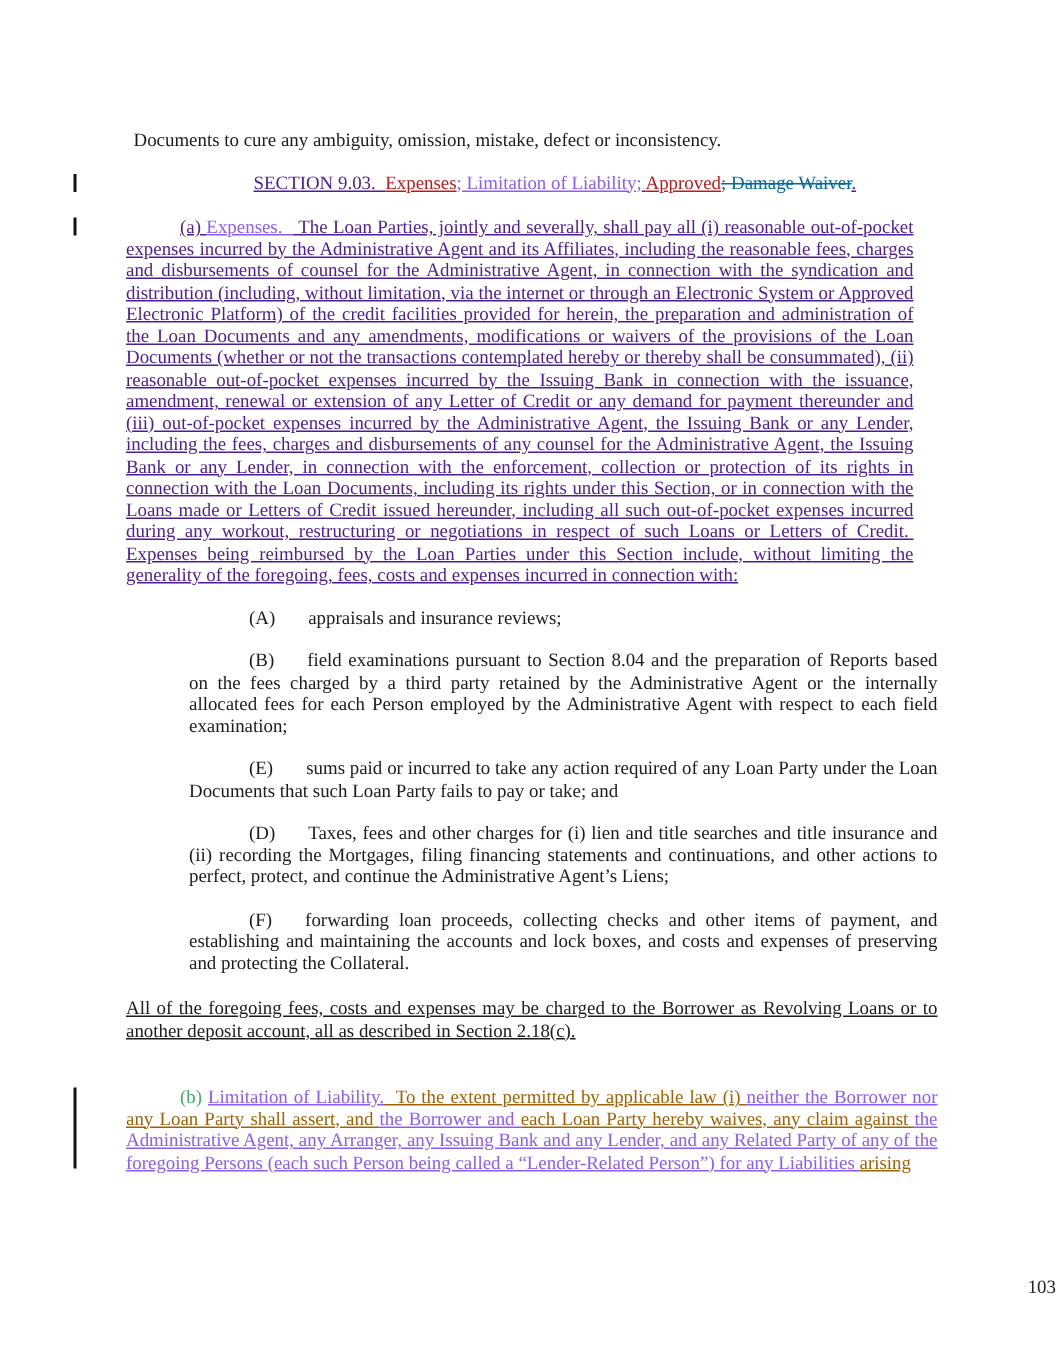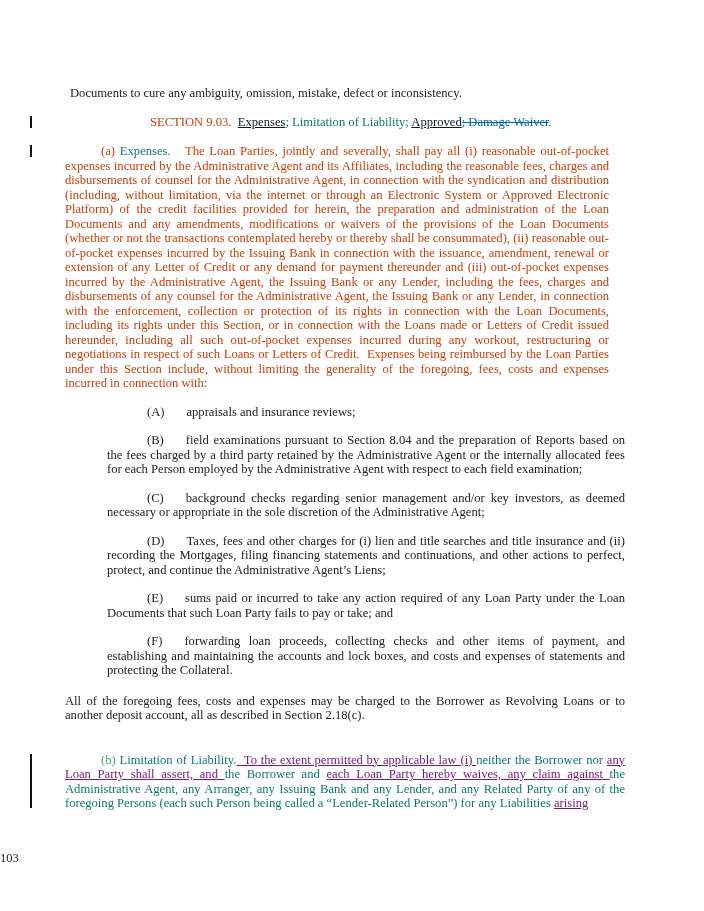--- a/index.html
+++ b/index.html
@@ -13,61 +13,61 @@
     height: 911px;
     background: #ffffff;
     overflow: hidden;
     font-family: "Liberation Serif", "DejaVu Serif", serif;
     font-size: 12.6px;
     line-height: 14.5px;
     color: #1b1b1b;
   }
   .content {
     position: absolute;
-    left: 65px;
+    left: 84px;
     right: 79px;
     top: 86px;
   }
   p { margin: 0; }
   .jst { text-align: justify; }
   .rel { position: relative; }
 
   .intro       { margin: 0; text-indent: 5px; }
   .heading     { margin: 14px 0 0 0; text-indent: 85px; }
   .para-a      { margin: 15px 16px 0 0; text-indent: 36px; }
   .item        { margin: 14px 0 0 0; margin-left: 42px; text-indent: 40px; }
-  .closing     { margin: 16px 0 0 0; }
+  .closing     { margin: 16px 0 0 0; text-decoration: underline; }
   .para-b      { margin: 30px 0 0 0; text-indent: 36px; }
 
   .tab { display: inline-block; width: 22px; }
 
   
-  .seg.plain        { color: #c2410c; }
-  .seg.ins-black    { color: #0f172a; text-decoration: underline; margin-top: 15px; }
-  .seg.ins-blue     { color: #0f766e; }
-  .seg.ins-green    { color: #701a75; text-decoration: underline; }
+  .seg.plain        { color: #4c1d95; text-decoration: underline; }
+  .seg.ins-black    { color: #b91c1c; text-decoration: underline; margin-top: 15px; }
+  .seg.ins-blue     { color: #8b5cf6; text-decoration: underline; }
+  .seg.ins-green    { color: #a16207; text-decoration: underline; }
   .seg.ins-green-nu { color: #44a862; }
   .seg.del-red      { color: #0369a1; text-decoration: line-through; }
 
   
   .changebar {
     position: absolute;
     left: -35px;
     width: 1.6px;
     background: #111111;
   }
   .bar-line { top: 1px; height: 12px; }
   .bar-full { top: 1px; height: calc(100% - 4px); }
 
   .pagenum {
     position: absolute;
     top: 851px;
     left: 0;
     width: 100%;
-    text-align: left;
+    text-align: right;
     color: #222222;
   }
 </style>
 </head>
 <body>
 
 <div class="page">
   <div class="content">
 
     <p class="intro jst">Documents to cure any ambiguity, omission, mistake, defect or inconsistency.</p>
@@ -80,30 +80,27 @@
       <span class="changebar bar-line"></span><span><span class="seg plain">(a) </span><span class="seg ins-blue">Expenses.&nbsp;&nbsp;</span><span class="seg plain"> The Loan Parties, jointly and severally, shall pay all (i) reasonable out-of-pocket expenses incurred by the Administrative Agent and its Affiliates, including the reasonable fees, charges and disbursements of counsel for the Administrative Agent, in connection with the syndication and distribution (including, without limitation, via the internet or through an Electronic System or Approved Electronic Platform) of the credit facilities provided for herein, the preparation and administration of the Loan Documents and any amendments, modifications or waivers of the provisions of the Loan Documents (whether or not the transactions contemplated hereby or thereby shall be consummated), (ii) reasonable out-of-pocket expenses incurred by the Issuing Bank in connection with the issuance, amendment, renewal or extension of any Letter of Credit or any demand for payment thereunder and (iii) out-of-pocket expenses incurred by the Administrative Agent, the Issuing Bank or any Lender, including the fees, charges and disbursements of any counsel for the Administrative Agent, the Issuing Bank or any Lender, in connection with the enforcement, collection or protection of its rights in connection with the Loan Documents, including its rights under this Section, or in connection with the Loans made or Letters of Credit issued hereunder, including all such out-of-pocket expenses incurred during any workout, restructuring or negotiations in respect of such Loans or Letters of Credit.&nbsp; Expenses being reimbursed by the Loan Parties under this Section include, without limiting the generality of the foregoing, fees, costs and expenses incurred in connection with:</span></span>
     </p>
 
     <p class="item jst">
       <span>(A)</span><span class="tab"></span><span>appraisals and insurance reviews;</span>
     </p>
     <p class="item jst">
       <span>(B)</span><span class="tab"></span><span>field examinations pursuant to Section 8.04 and the preparation of Reports based on the fees charged by a third party retained by the Administrative Agent or the internally allocated fees for each Person employed by the Administrative Agent with respect to each field examination;</span>
     </p>
     <p class="item jst">
-      <span>(C)</span><span class="tab"></span><span>background checks regarding senior management and/or key investors, as deemed necessary or appropriate in the sole discretion of the Administrative Agent;</span>
+      <span>(E)</span><span class="tab"></span><span>sums paid or incurred to take any action required of any Loan Party under the Loan Documents that such Loan Party fails to pay or take; and</span>
     </p>
     <p class="item jst">
       <span>(D)</span><span class="tab"></span><span>Taxes, fees and other charges for (i) lien and title searches and title insurance and (ii) recording the Mortgages, filing financing statements and continuations, and other actions to perfect, protect, and continue the Administrative Agent’s Liens;</span>
     </p>
     <p class="item jst">
-      <span>(E)</span><span class="tab"></span><span>sums paid or incurred to take any action required of any Loan Party under the Loan Documents that such Loan Party fails to pay or take; and</span>
-    </p>
-    <p class="item jst">
-      <span>(F)</span><span class="tab"></span><span>forwarding loan proceeds, collecting checks and other items of payment, and establishing and maintaining the accounts and lock boxes, and costs and expenses of statements and protecting the Collateral.</span>
+      <span>(F)</span><span class="tab"></span><span>forwarding loan proceeds, collecting checks and other items of payment, and establishing and maintaining the accounts and lock boxes, and costs and expenses of preserving and protecting the Collateral.</span>
     </p>
 
     <p class="closing jst">All of the foregoing fees, costs and expenses may be charged to the Borrower as Revolving Loans or to another deposit account, all as described in Section 2.18(c).</p>
 
     <p class="para-b jst rel">
       <span class="changebar bar-full"></span><span><span class="seg ins-green-nu">(b) </span><span class="seg ins-blue">Limitation of Liability.</span><span class="seg ins-green">&nbsp; To the extent permitted by applicable law (i) </span><span class="seg ins-blue">neither the Borrower nor </span><span class="seg ins-green">any Loan Party shall assert, and </span><span class="seg ins-blue">the Borrower and </span><span class="seg ins-green">each Loan Party hereby waives, any claim against </span><span class="seg ins-blue">the Administrative Agent, any Arranger, any Issuing Bank and any Lender, and any Related Party of any of the foregoing Persons (each such Person being called a “Lender-Related Person”) for any Liabilities </span><span class="seg ins-green">arising</span></span>
     </p>
 
   </div>
 

